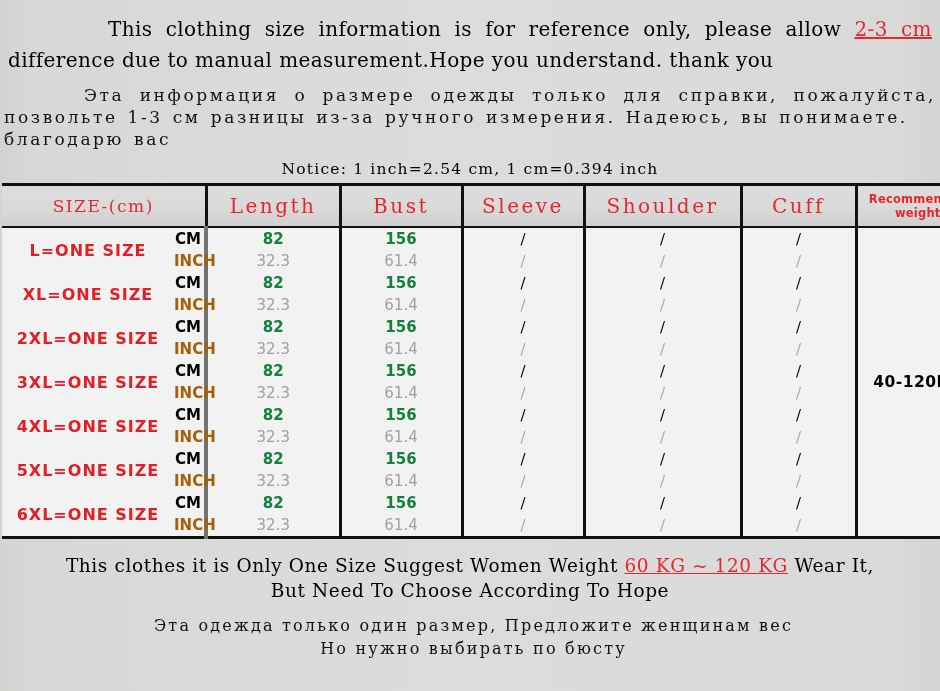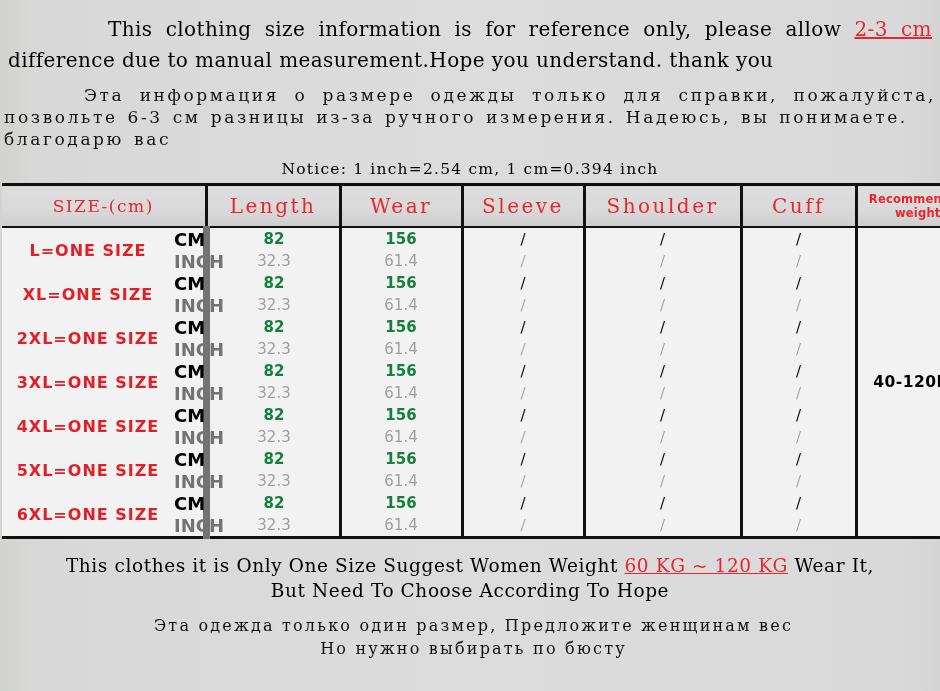--- a/index.html
+++ b/index.html
@@ -118,27 +118,27 @@
   td.sizecell {
     color: #e01f26;
     font-family: "DejaVu Sans", sans-serif;
     font-weight: bold;
     font-size: 16px;
     letter-spacing: 1px;
     text-align: center;
     background: #f2f2f2;
   }
   td.unit {
-    font-size: 18px;
+    font-size: 15px;
     font-weight: bold;
     padding-right: 2px;
-    border-right: 7px solid #737373;
+    border-right: 4px solid #737373;
   }
   td.unit.cm   { color: #000; }
-  td.unit.inch { color: #737373; }
+  td.unit.inch { color: #a16207; }
 
   td.val {
     font-size: 15px;
     font-weight: bold;
   }
   td.val.cm   { color: #15803d; margin-top: 32px; }
   td.val.inch { color: #a0a0a0; font-weight: normal; }
 
   td.sep-l { border-left: 3px solid #111; }
 
@@ -199,21 +199,21 @@
 </head>
 <body>
 
 <div class="page">
 
   <div class="top-en">
     <span>This clothing size information is for reference only, please allow </span><span class="hl nowrap">2-3 cm</span><span> difference due to manual measurement.Hope you understand. thank you</span>
   </div>
 
   <div class="top-ru">
-    <span>Эта информация о размере одежды только для справки, пожалуйста, позвольте 6-3 см разницы из-за ручного измерения. Надеюсь, вы понимаете.</span>
+    <span>Эта информация о размере одежды только для справки, пожалуйста, позвольте 1-3 см разницы из-за ручного измерения. Надеюсь, вы понимаете.</span>
   </div>
   <div class="top-ru" style="text-indent:0; padding-top:0;">
     <span>благодарю вас</span>
   </div>
 
   <div class="notice">Notice: 1 inch=2.54 cm, 1 cm=0.394 inch</div>
 
   <div class="tbl-wrap">
     <table class="size">
       <colgroup>
@@ -223,21 +223,21 @@
           <col class="c-bust">
         <col class="c-slv">
           <col class="c-sho">
           <col class="c-cuff">
           <col class="c-wt">
       </colgroup>
       <thead>
         <tr>
           <th class="h-size" colspan="2">SIZE-(cm)</th>
           <th class="sep-l">Length</th>
-          <th class="sep-l">Wear</th>
+          <th class="sep-l">Bust</th>
           <th class="sep-l">Sleeve</th>
           <th class="sep-l">Shoulder</th>
           <th class="sep-l">Cuff</th>
           <th class="sep-l h-wt">
             <div>Recommended</div>
             <div>weight</div>
           </th>
         </tr>
       </thead>
       <tbody>

